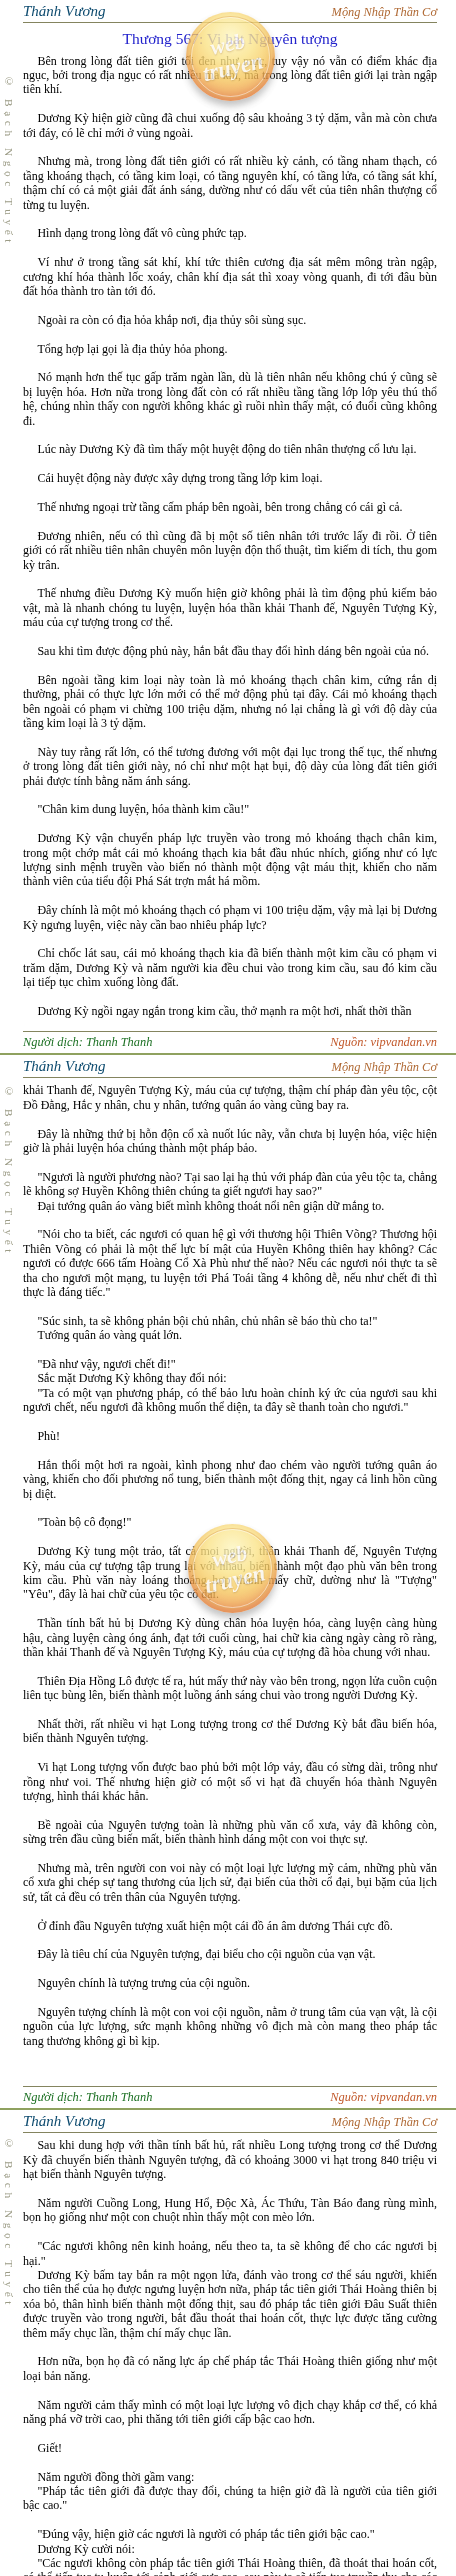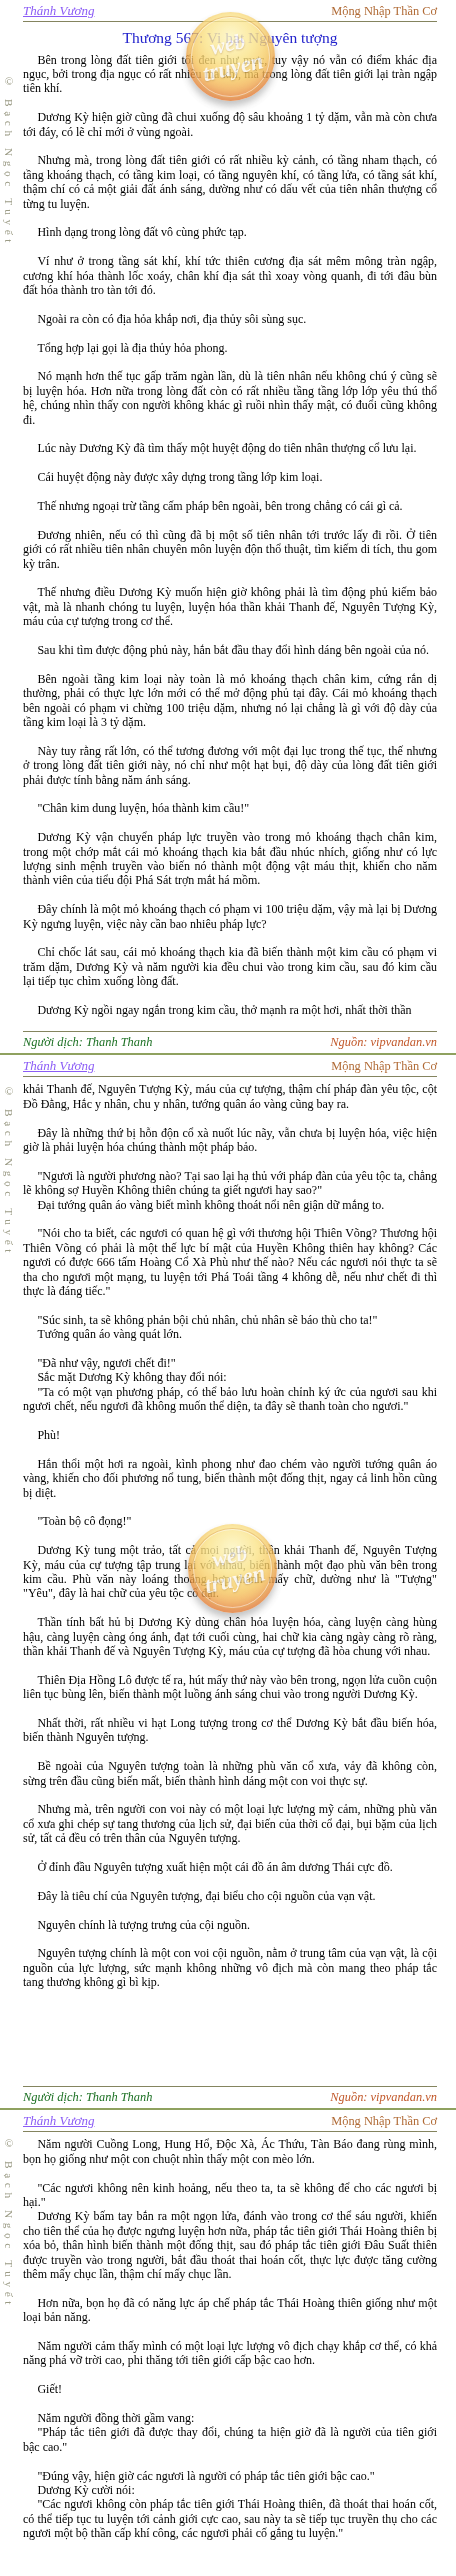--- a/index.html
+++ b/index.html
@@ -19,25 +19,25 @@
   #page-3{height:1027px;}
 
   .page-header{
     margin:3.1px 20px 0 23px;
     display:flex;
     justify-content:space-between;
     align-items:baseline;
   }
   .page-header .left{
     font-style:italic;
-    font-size:13px;
-    color:#8b5cf6;
-    text-decoration:underline;
+    font-size:15px;
+    color:#0c4a6e;
   }
   .page-header .right{
+    font-style:italic;
     font-size:12.4px;
     color:#b06a35;
   }
   .rule{
     margin:2.1px 20px 0 23px;
     border-top:1.5px solid #84845e;
     height:0;
   }
   .chapter-title{
     margin:7.2px 20px 3.1px 23px;
@@ -143,21 +143,21 @@
     <span class="left">Thánh Vương</span>
     <span class="right">Mộng Nhập Thần Cơ</span>
   </div>
   <div class="rule"></div>
   <div class="chapter-title">Thương 567: Vi hạt Nguyên tượng</div>
   <div class="content">
       <div class="block">
         <p class="line">Bên trong lòng đất tiên giới tối đen như mực, tuy vậy nó vẫn có điểm khác địa ngục, bởi trong địa ngục có rất nhiều ma khí, mà trong lòng đất tiên giới lại tràn ngập tiên khí.</p>
       </div>
       <div class="block">
-        <p class="line">Dương Kỳ hiện giờ cũng đã chui xuống độ sâu khoảng 1 tỷ dặm, vẫn mà còn chưa tới đáy, có lẽ chỉ mới ở vùng ngoài.</p>
+        <p class="line">Dương Kỳ hiện giờ cũng đã chui xuống độ sâu khoảng 3 tỷ dặm, vẫn mà còn chưa tới đáy, có lẽ chỉ mới ở vùng ngoài.</p>
       </div>
       <div class="block">
         <p class="line">Nhưng mà, trong lòng đất tiên giới có rất nhiều kỳ cảnh, có tầng nham thạch, có tầng khoáng thạch, có tầng kim loại, có tầng nguyên khí, có tầng lửa, có tầng sát khí, thậm chí có cả một giải đất ánh sáng, dường như có dấu vết của tiên nhân thượng cổ từng tu luyện.</p>
       </div>
       <div class="block">
         <p class="line">Hình dạng trong lòng đất vô cùng phức tạp.</p>
       </div>
       <div class="block">
         <p class="line">Ví như ở trong tầng sát khí, khí tức thiên cương địa sát mêm mông tràn ngập, cương khí hóa thành lốc xoáy, chân khí địa sát thì xoay vòng quanh, đi tới đâu bùn đất hóa thành tro tàn tới đó.</p>
       </div>
@@ -270,20 +270,23 @@
       <div class="block">
         <p class="line">Thần tính bất hủ bị Dương Kỳ dùng chân hỏa luyện hóa, càng luyện càng hùng hậu, càng luyện càng óng ánh, đạt tới cuối cùng, hai chữ kia càng ngày càng rõ ràng, thần khải Thanh đế và Nguyên Tượng Kỳ, máu của cự tượng đã hòa chung với nhau.</p>
       </div>
       <div class="block">
         <p class="line">Thiên Địa Hồng Lô được tế ra, hút mấy thứ này vào bên trong, ngọn lửa cuồn cuộn liên tục bùng lên, biến thành một luồng ánh sáng chui vào trong người Dương Kỳ.</p>
       </div>
       <div class="block">
         <p class="line">Nhất thời, rất nhiều vi hạt Long tượng trong cơ thể Dương Kỳ bắt đầu biến hóa, biến thành Nguyên tượng.</p>
       </div>
       <div class="block">
+        <p class="line">Vi hạt Long tượng vốn được bao phủ bởi một lớp vảy, đầu có sừng dài, trông như rồng như voi. Thế nhưng hiện giờ có một số vi hạt đã chuyển hóa thành Nguyên tượng, hình thái khác hẳn.</p>
+      </div>
+      <div class="block">
         <p class="line">Bề ngoài của Nguyên tượng toàn là những phù văn cổ xưa, vảy đã không còn, sừng trên đầu cũng biến mất, biến thành hình dáng một con voi thực sự.</p>
       </div>
       <div class="block">
         <p class="line">Nhưng mà, trên người con voi này có một loại lực lượng mỹ cảm, những phù văn cổ xưa ghi chép sự tang thương của lịch sử, đại biến của thời cổ đại, bụi bặm của lịch sử, tất cả đều có trên thân của Nguyên tượng.</p>
       </div>
       <div class="block">
         <p class="line">Ở đỉnh đầu Nguyên tượng xuất hiện một cái đồ án âm dương Thái cực đồ.</p>
       </div>
       <div class="block">
         <p class="line">Đây là tiêu chí của Nguyên tượng, đại biểu cho cội nguồn của vạn vật.</p>
@@ -312,20 +315,23 @@
 </div>
 
 <div class="page" id="page-3">
   <div class="page-header">
     <span class="left">Thánh Vương</span>
     <span class="right">Mộng Nhập Thần Cơ</span>
   </div>
   <div class="rule"></div>
   <div class="content">
       <div class="block">
+        <p class="line">Sau khi dung hợp với thần tính bất hủ, rất nhiều Long tượng trong cơ thể Dương Kỳ đã chuyển biến thành Nguyên tượng, đã có khoảng 3000 vi hạt trong 840 triệu vi hạt biến thành Nguyên tượng.</p>
+      </div>
+      <div class="block">
         <p class="line">Năm người Cuồng Long, Hung Hổ, Độc Xà, Ác Thứu, Tàn Báo đang rùng mình, bọn họ giống như một con chuột nhìn thấy một con mèo lớn.</p>
       </div>
       <div class="block">
         <p class="line">"Các ngươi không nên kinh hoảng, nếu theo ta, ta sẽ không để cho các ngươi bị hại."</p>
         <p class="line">Dương Kỳ bấm tay bắn ra một ngọn lửa, đánh vào trong cơ thể sáu người, khiến cho tiên thể của họ được ngưng luyện hơn nữa, pháp tắc tiên giới Thái Hoàng thiên bị xóa bỏ, thân hình biến thành một đống thịt, sau đó pháp tắc tiên giới Đâu Suất thiên được truyền vào trong người, bắt đầu thoát thai hoán cốt, thực lực được tăng cường thêm mấy chục lần, thậm chí mấy chục lần.</p>
       </div>
       <div class="block">
         <p class="line">Hơn nữa, bọn họ đã có năng lực áp chế pháp tắc Thái Hoàng thiên giống như một loại bản năng.</p>
       </div>
       <div class="block">

